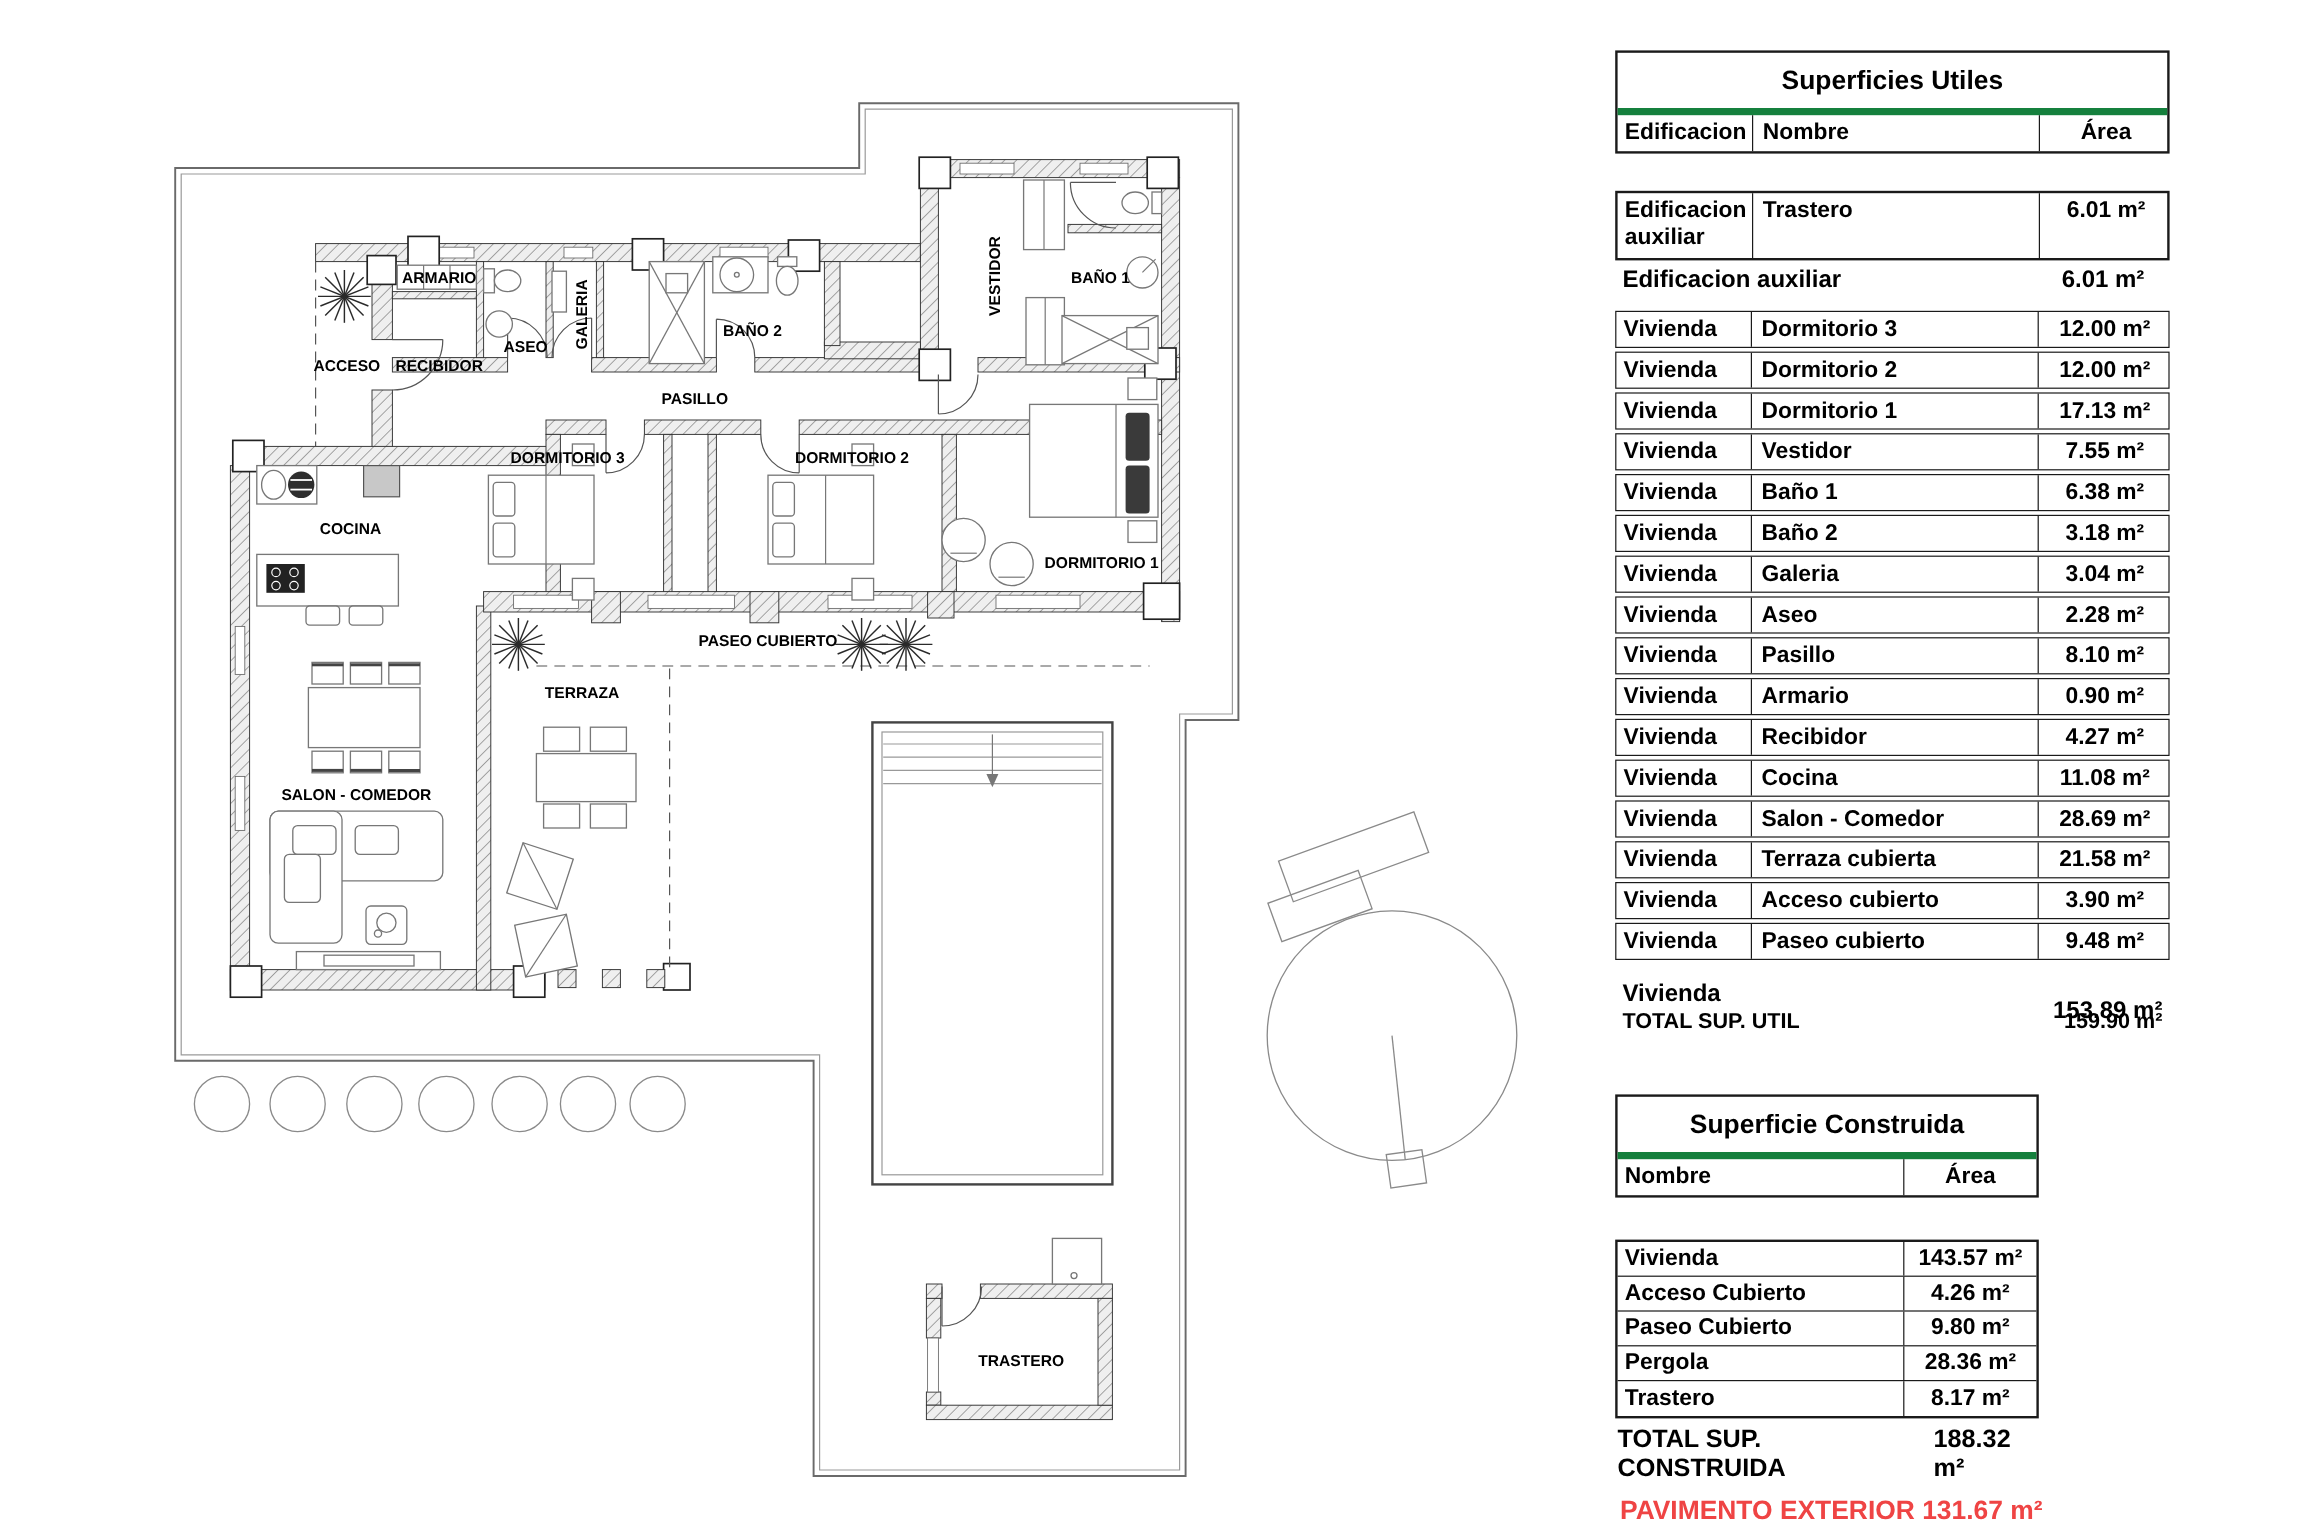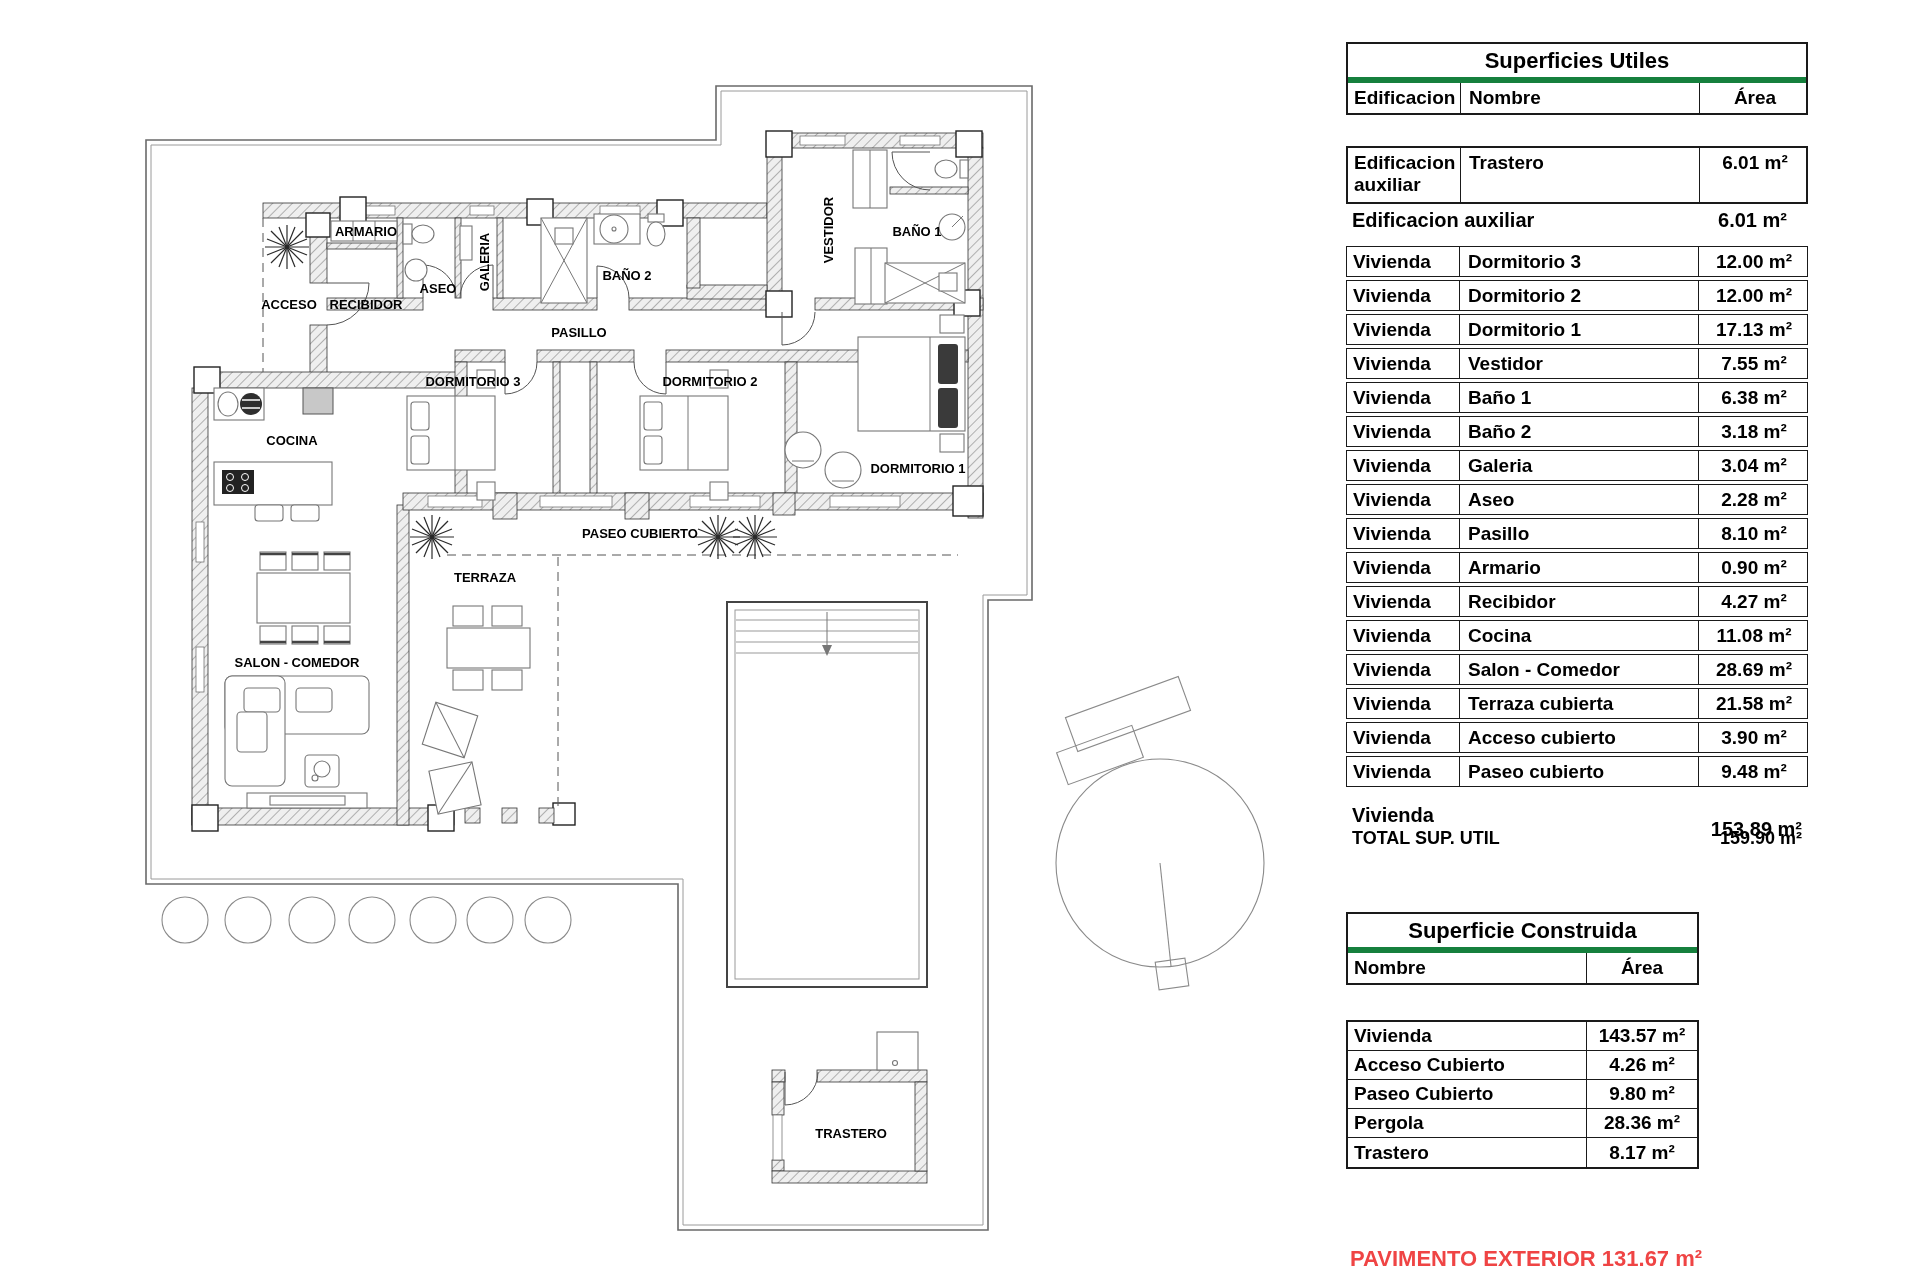--- a/index.html
+++ b/index.html
@@ -16,21 +16,21 @@
   .bound{fill:none;stroke:#6a6a6a;stroke-width:1.6;}
   .bound2{fill:none;stroke:#9a9a9a;stroke-width:1;}
   .winslot{fill:#fff;stroke:#666;stroke-width:.7;}
   .plant{stroke:#2a2a2a;stroke-width:1.2;}
   .lbl{font-family:"Liberation Sans",sans-serif;font-weight:bold;font-size:13px;fill:#000;}
 
   .tbl{position:absolute;color:#000;font-weight:bold;}
   #su{left:1346px;top:42px;width:462px;}
   #sc{left:1346px;top:912px;width:353px;}
   .box{border:2px solid #1a1a1a;background:#fff;box-sizing:border-box;}
-  .title{height:33px;font-size:22px;display:flex;align-items:center;justify-content:center;}
+  .title{height:46px;font-size:22px;display:flex;align-items:center;justify-content:center;}
   .g3{display:grid;grid-template-columns:112px 239px 111px;}
   .g2{display:grid;grid-template-columns:238px 111px;}
   .hdr{border-top:6px solid #15803d;height:30px;font-size:19px;}
   .cell{display:flex;align-items:center;}
   .c1{padding-left:6px;}
   .c2{padding-left:8px;border-left:1.5px solid #1a1a1a;}
   .c3{justify-content:center;border-left:1.5px solid #1a1a1a;}
   .nb{border-left:none;}
   #su-aux{margin-top:31px;height:58px;font-size:19px;}
   #su-aux .cell{align-items:flex-start;padding-top:4px;line-height:1.15;}
@@ -487,17 +487,21 @@
         </div>
         <div class="sc-row g2">
           <div class="cell c1 nb">Pergola</div>
           <div class="cell c3">28.36 m²</div>
         </div>
         <div class="sc-row g2">
           <div class="cell c1 nb">Trastero</div>
           <div class="cell c3">8.17 m²</div>
         </div>
       </div>
+  <div id="sc-total">
+    <div>TOTAL SUP. CONSTRUIDA</div>
+    <div>188.32 m²</div>
+  </div>
 </div>
 
 <div id="pav">PAVIMENTO EXTERIOR 131.67 m²</div>
 
 </div>
 
 </body></html>

